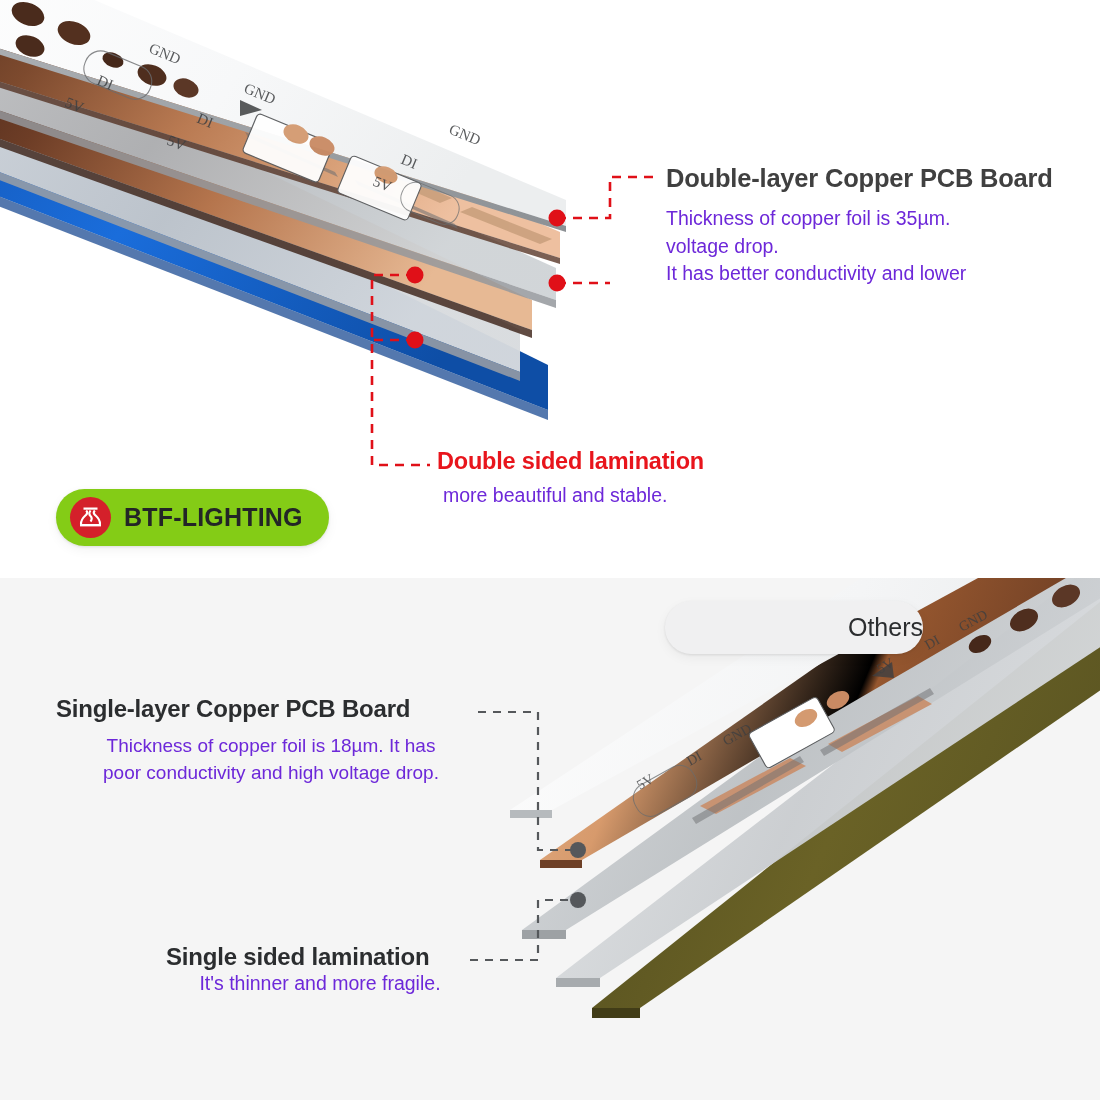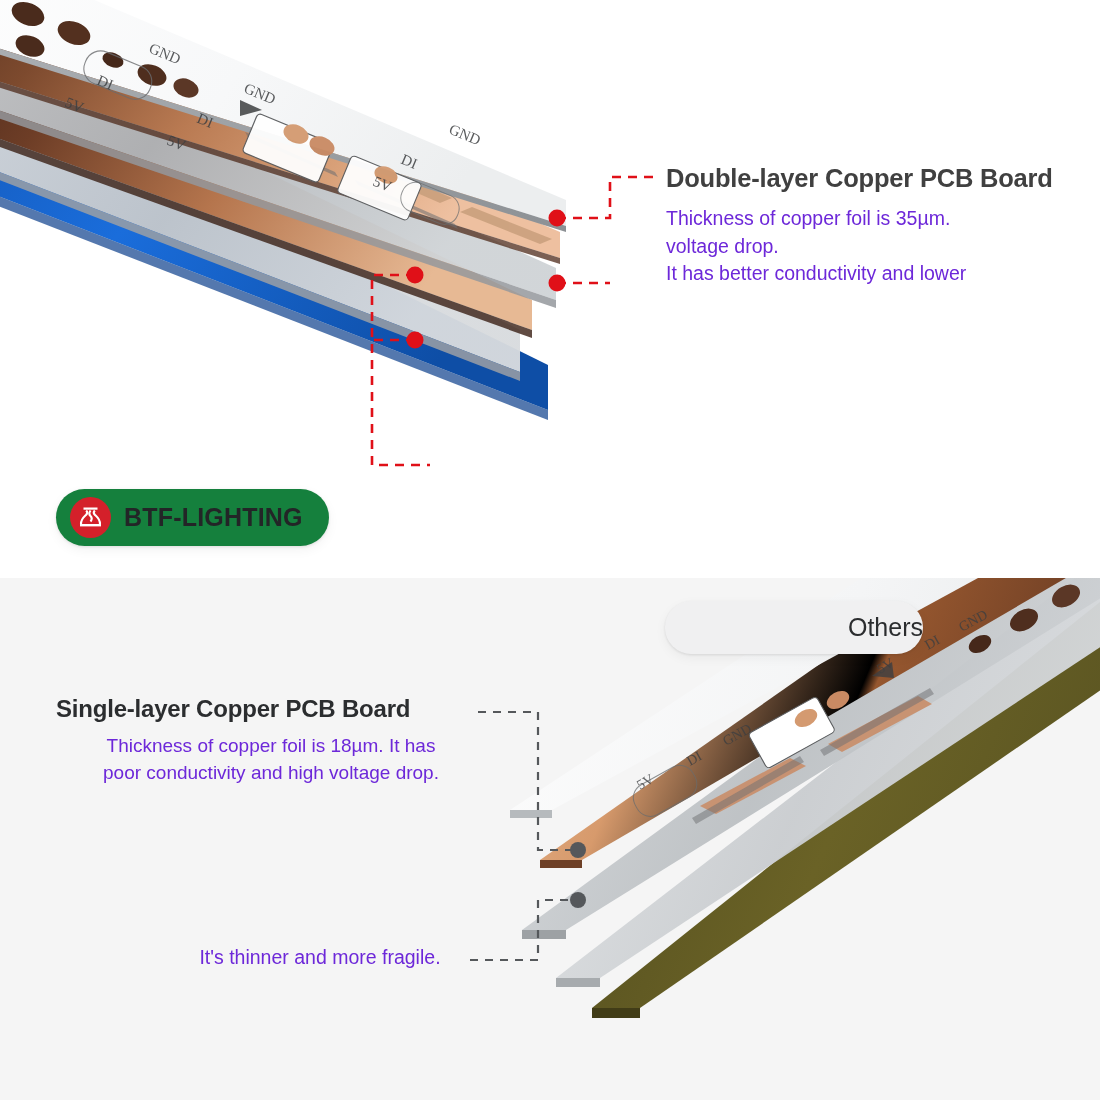--- a/index.html
+++ b/index.html
@@ -31,21 +31,21 @@
   #co-single .title { font-size:24px; color:#2b2d2f; line-height:1.1; margin-left:20px; }
   #co-single .body  { font-size:19px; line-height:1.42; margin-top:11px; text-align:center; }
 
   #co-slam { left:110px; top:944px; width:390px; }
   #co-slam .title { font-size:24px; color:#2b2d2f; line-height:1.1; margin-left:56px; }
   #co-slam .body  { font-size:19.5px; line-height:1.4; text-align:center; margin-left:30px;}
 
   
   .badge {
     position:absolute; display:flex; align-items:center;
-    background:#15803d; border-radius:34px;
+    background:#84cc16; border-radius:34px;
     box-shadow:0 1px 3px rgba(0,0,0,.10), 0 4px 12px rgba(0,0,0,.05);
   }
   #logo-badge { left:56px; top:489px; height:57px; padding:0 26px 0 14px; }
   #logo-badge .mark { width:41px; height:41px; border-radius:50%; background:#d4202a; position:relative; flex:0 0 auto; }
   #logo-badge .mark svg { position:absolute; inset:0; }
   #logo-badge .word { font-size:25px; font-weight:bold; color:#232527; letter-spacing:.2px; margin-left:13px; }
 
   #others-badge { left:665px; top:601px; width:258px; height:53px; justify-content:flex-end; background:#f0f0f1; }
   #others-badge .word { font-size:25px; font-weight:500; color:#2b2d2f; }
 
@@ -192,20 +192,26 @@
 
     <div class="callout" id="co-double">
       <div class="title">Double-layer Copper PCB Board</div>
       <div class="body">
         <div>Thickness of copper foil is 35µm.</div>
         <div>voltage drop.</div>
         <div>It has better conductivity and lower</div>
       </div>
     </div>
 
+    <div class="callout" id="co-dlam">
+      <div class="title">Double sided lamination</div>
+      <div class="body">
+        <div>more beautiful and stable.</div>
+      </div>
+    </div>
 
     <div class="badge" id="logo-badge">
       <span class="mark">
         <svg viewBox="0 0 41 41" width="41" height="41" aria-hidden="true">
           <g fill="none" stroke="#ffffff" stroke-width="2.1">
             <path d="M11 27c0-5 3-7 5-9 1.6-1.6 1.4-3.4.2-4.6"></path>
             <path d="M30 27c0-5-3-7-5-9-1.6-1.6-1.4-3.4-.2-4.6"></path>
             <path d="M20.5 13.5c-1.6 2.2-1.6 4 0 5.6 1.6 1.6 1.6 3.4 0 5.4"></path>
           </g>
           <rect x="10" y="27" width="21" height="2.4" fill="#ffffff"></rect>
@@ -320,18 +326,19 @@
 
   <div class="callout" id="co-single">
     <div class="title">Single-layer Copper PCB Board</div>
     <div class="body">
       <div>Thickness of copper foil is 18µm. It has</div>
       <div>poor conductivity and high voltage drop.</div>
     </div>
   </div>
 
   <div class="callout" id="co-slam">
+    <div class="title">Single sided lamination</div>
     <div class="body">
       <div>It's thinner and more fragile.</div>
     </div>
   </div>
 
 </div>
 
 </body></html>

